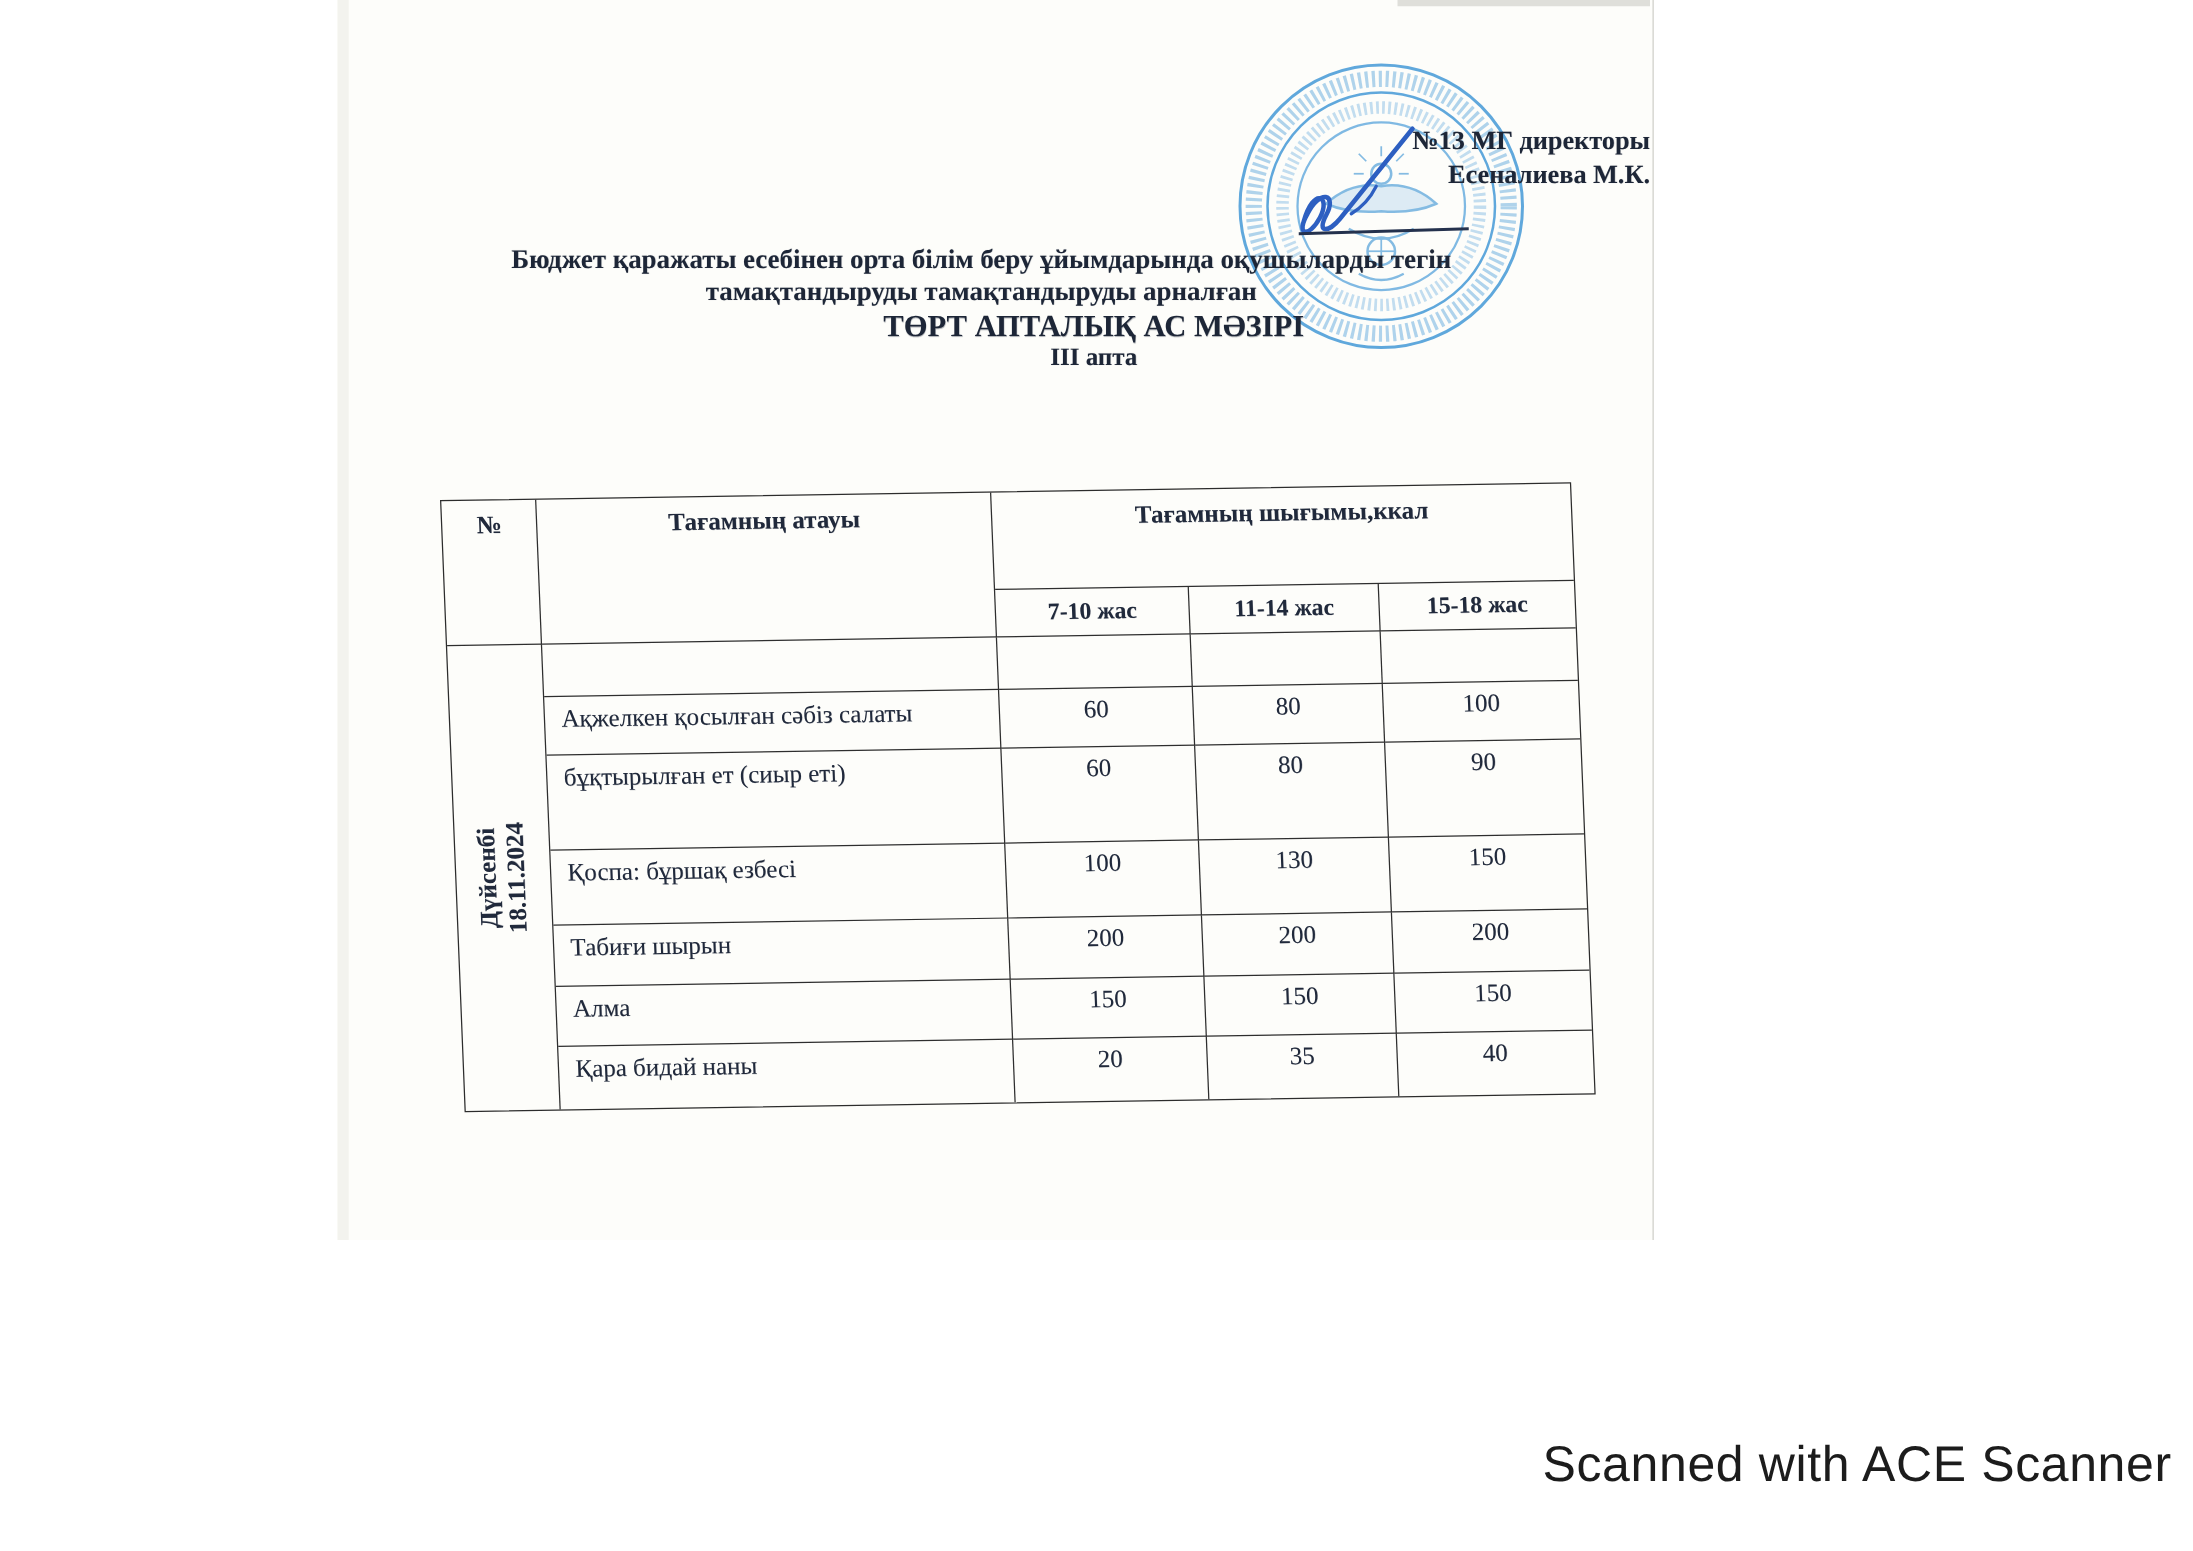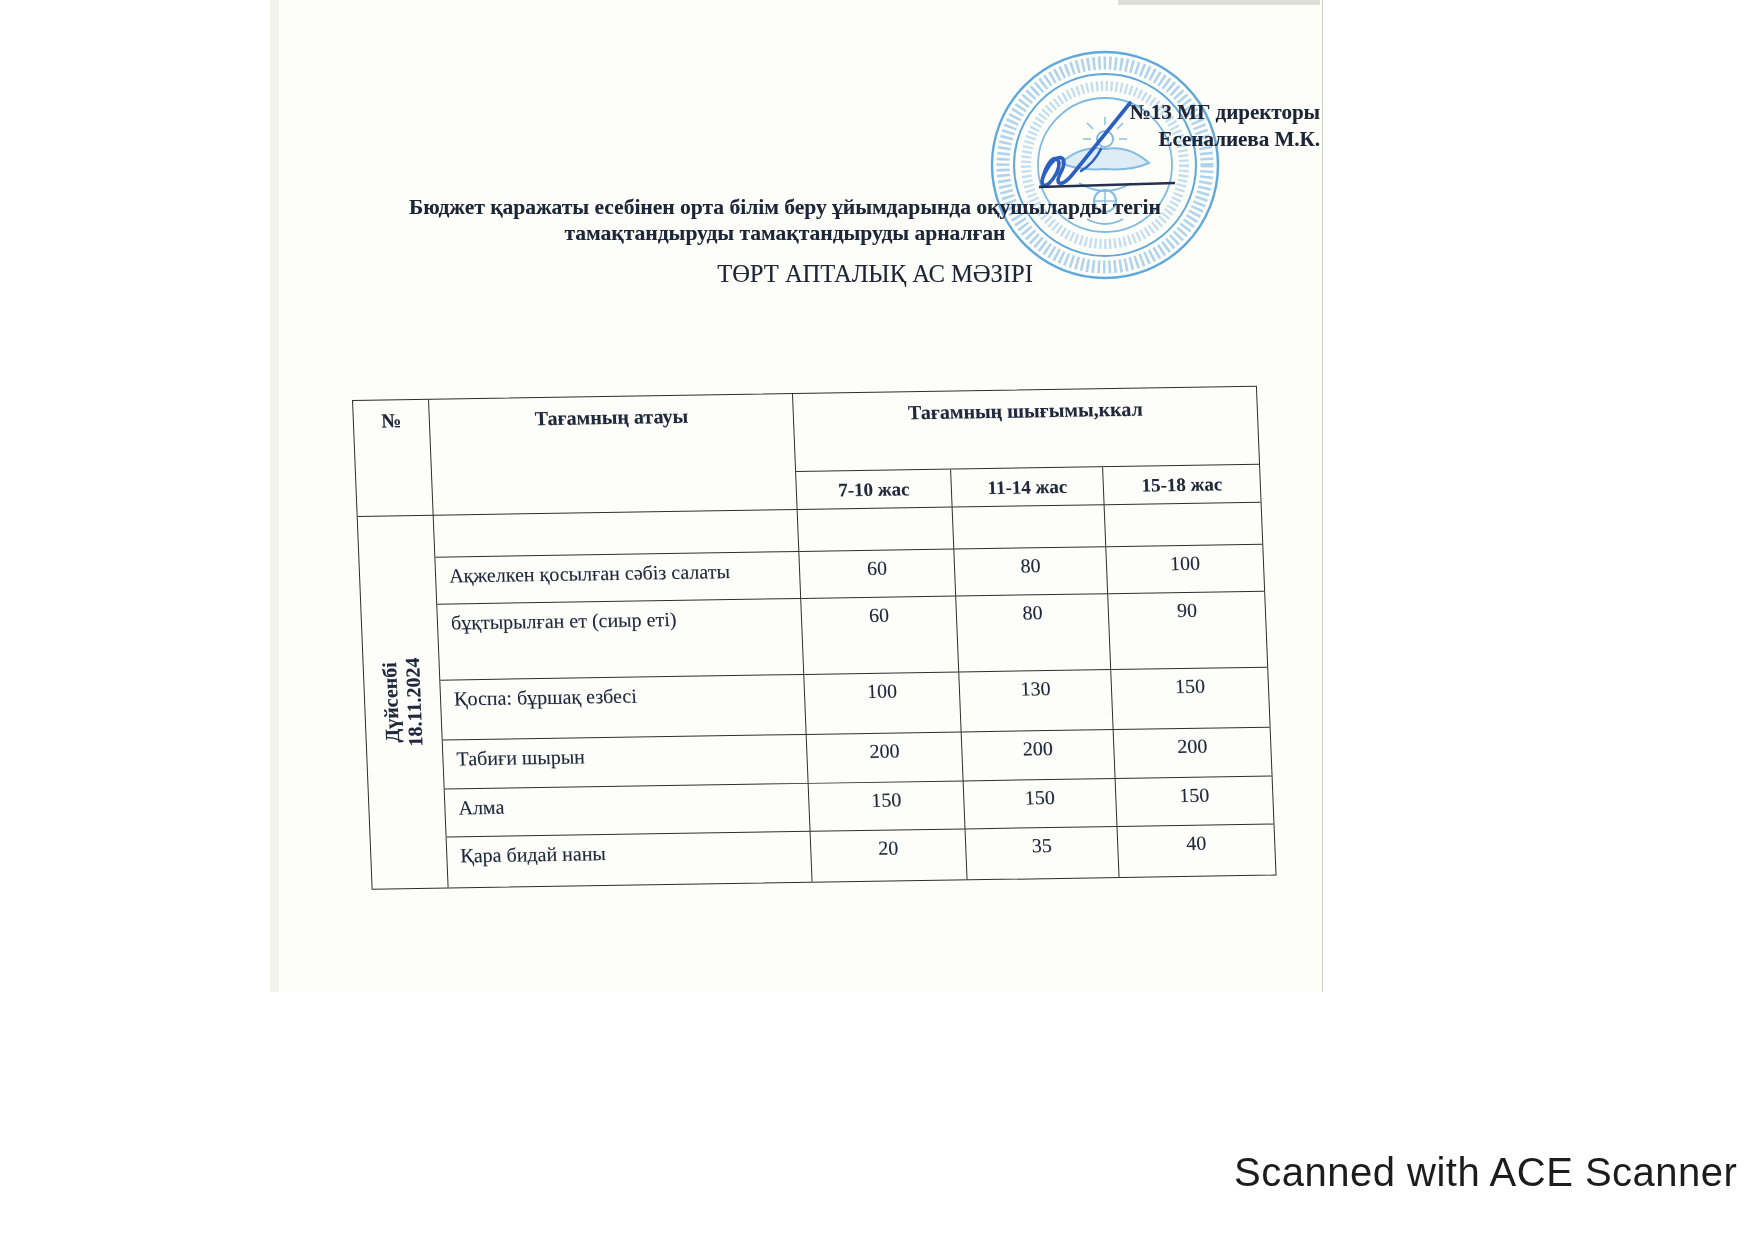--- a/index.html
+++ b/index.html
@@ -28,23 +28,22 @@
   
   .stamp{position:absolute;left:983px;top:43px;width:244px;height:244px;}
   
   .title-a{
     position:absolute;left:383px;top:194px;width:804px;text-align:center;
     font-weight:bold;font-size:21.5px;line-height:26px;color:#1d2637;
     text-shadow:0.3px 0.3px 0.6px rgba(29,38,55,0.35);
   }
   .title-b{
     position:absolute;left:633px;top:248px;width:484px;text-align:center;
-    font-weight:normal;color:#1d2637;
+    font-weight:bold;color:#1d2637;
     text-shadow:0.3px 0.3px 0.6px rgba(29,38,55,0.35);
-    margin-top:12px;
   }
   .title-b .l3{font-size:24.5px;line-height:27px;}
   .title-b .l4{font-size:23px;line-height:25px;}
   .title-b .l5{font-size:20px;line-height:22px;}
   
   .menu-table{
     position:absolute;left:352px;top:400px;
     display:grid;
     grid-template-columns:76px 364px 155px 152px 156px;
     grid-template-rows:78px 38px 42px 47px 76px 60px 49px 48px 50px;
@@ -132,20 +131,21 @@
   <div>№13 МГ директоры</div>
   <div>Есеналиева М.К.</div>
 </div>
 
 <div class="title-a">
   <div>Бюджет қаражаты есебінен орта білім беру ұйымдарында оқушыларды тегін</div>
   <div>тамақтандыруды тамақтандыруды арналған</div>
 </div>
 <div class="title-b">
   <div class="l3">ТӨРТ АПТАЛЫҚ АС МӘЗІРІ</div>
+  <div class="l5">III апта</div>
 </div>
 
 <div class="menu-table">
   <div class="cell th th-top th-num">№</div>
   <div class="cell th th-top th-dish">Тағамның атауы</div>
   <div class="cell th th-top th-output">Тағамның шығымы,ккал</div>
   <div class="cell th th-age th-age1">7-10 жас</div>
   <div class="cell th th-age th-age2">11-14 жас</div>
   <div class="cell th th-age th-age3 no-r">15-18 жас</div>
 

